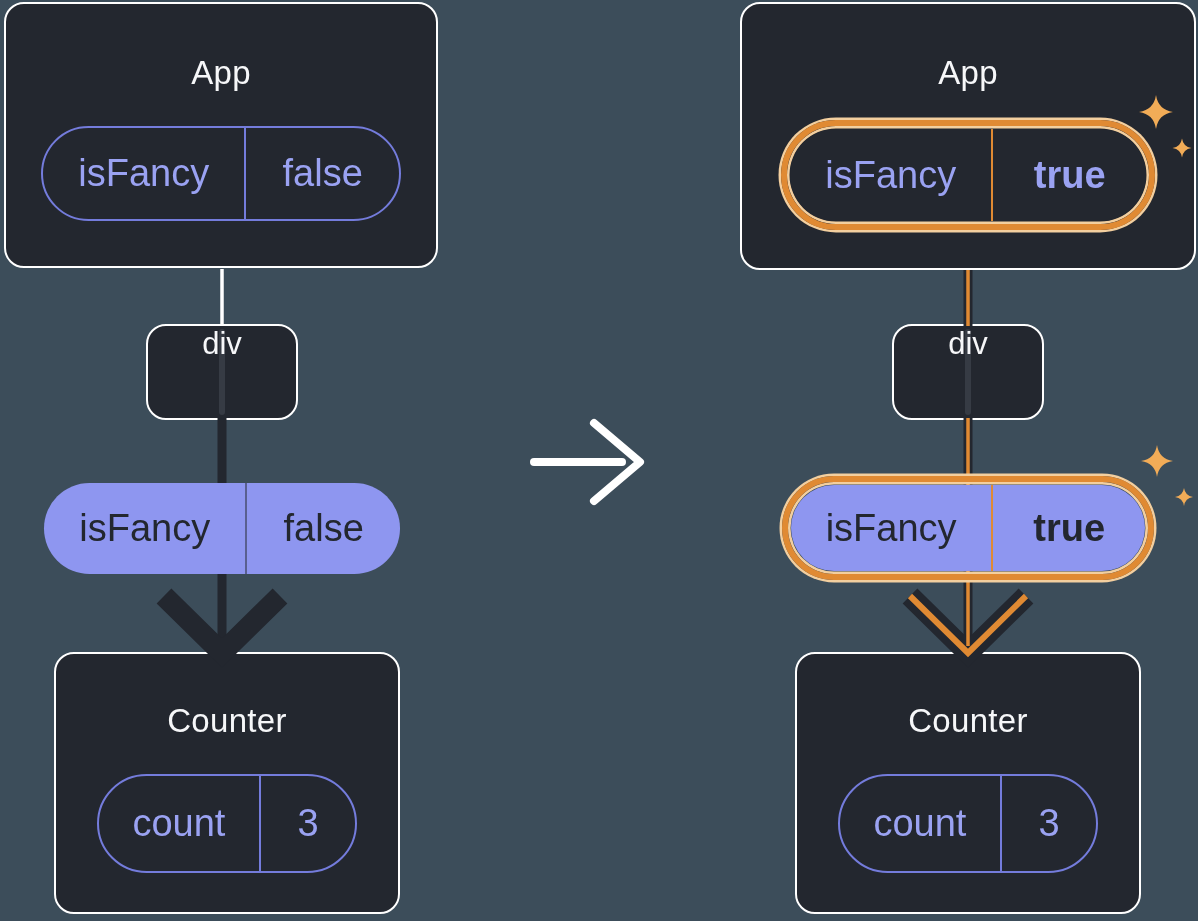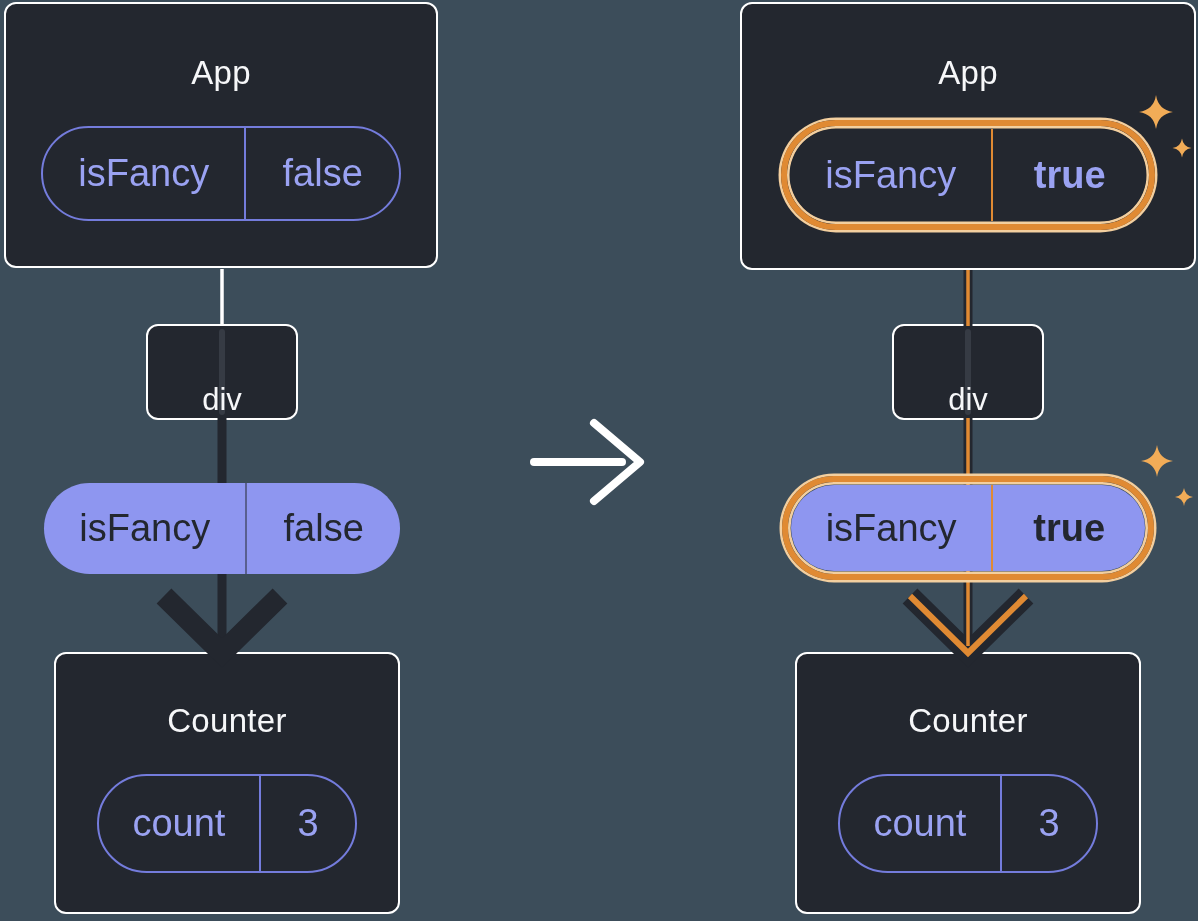--- a/index.html
+++ b/index.html
@@ -8,32 +8,32 @@
     width: 1198px;
     height: 921px;
     background: var(--background, #3C4D5A);
     overflow: hidden;
     font-family: "Liberation Sans", sans-serif;
   }
   .node {
     position: absolute;
     background: var(--node-fill, #23272F);
     border: 2.5px solid var(--node-border, #FFFFFF);
-    border-radius: 12px;
+    border-radius: 20px;
     box-sizing: border-box;
     z-index: 1;
   }
   .node-title {
     text-align: center;
     color: #F6F7F9;
     font-size: 33px;
     font-weight: 500;
     letter-spacing: 0.3px;
   }
-  .div-node { display: flex; align-items: flex-end; justify-content: center; }
+  .div-node { display: flex; align-items: flex-start; justify-content: center; }
   .div-label {
     color: #F6F7F9;
     font-size: 31px;
     font-weight: 500;
     position: relative;
     z-index: 2;
   }
   .inner-line {
     position: absolute;
     left: 50%;

